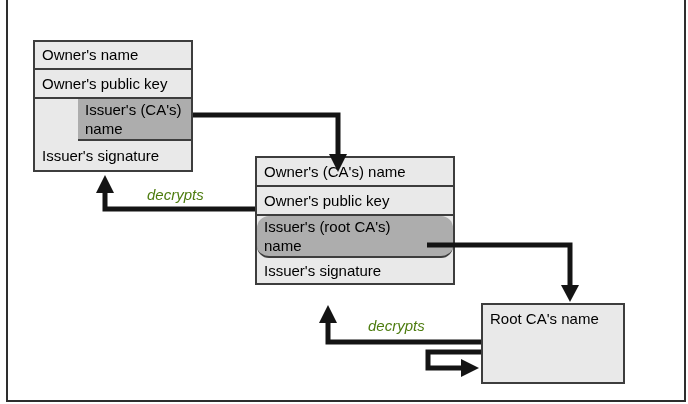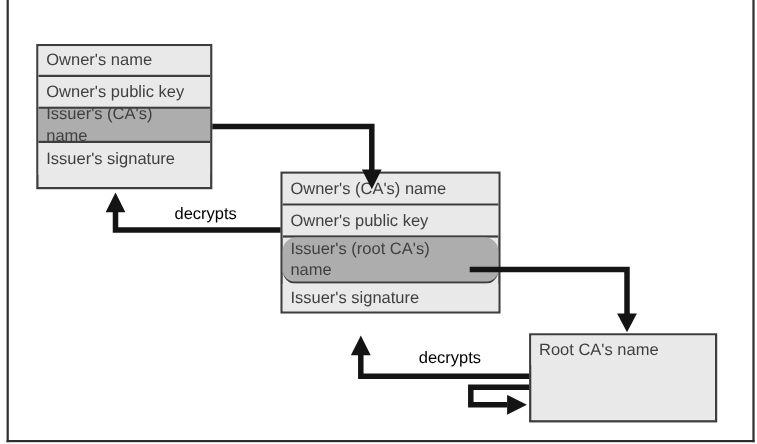--- a/index.html
+++ b/index.html
@@ -16,50 +16,50 @@
   .frame-bottom{position:absolute;left:6px;top:400px;width:680px;height:2px;background:#2e2e2e;}
 
   .cert-box{
     position:absolute;
     border:2px solid #3d3d3d;
     box-sizing:border-box;
     background:#e9e9e9;
   }
   .box1{left:33px;top:40px;width:160px;height:132px;}
   .box2{left:255px;top:156px;width:200px;height:129px;}
-  .box3{left:481px;top:303px;width:171px;height:81px;}
+  .box3{left:481px;top:303px;width:144px;height:81px;}
 
   .row{
     box-sizing:border-box;
     display:flex;align-items:center;
     padding-left:7px;
-    font-size:15px;color:#404040;
+    font-size:15px;color:#000000;
     border-bottom:2px solid #3d3d3d;
     background:#e9e9e9;
     line-height:1.3;
   }
   .row:last-child{border-bottom:none;}
   .row.dark{background:#adadad;}
   .row.tall{white-space:pre-line;align-items:center;}
 
   .box1 .row{height:28px;}
   .box1 .r2{height:29px;}
-  .box1 .r3{height:31px;}
+  .box1 .r3{height:42px;margin-left:43px;}
   .box1 .r4{height:29px;}
   .box2 .row{height:29px;}
   .box2 .r3{height:42px;border-radius:12px;}
   .box2 .r4{height:25px;}
   .box3 .row{height:27px;}
 
   .arrows{position:absolute;left:0;top:0;pointer-events:none;}
 
   .lbl{
     position:absolute;
-    font-size:15px;color:#000000;
-    text-align:center;
+    font-size:15px;color:#4d7c0f;
+    font-style:italic;
   }
   .lbl1{left:147px;top:186px;width:80px;}
   .lbl2{left:368px;top:317px;width:82px;}
 </style>
 </head>
 <body>
 
 <div class="canvas">
 
   <div class="frame-left"></div>

